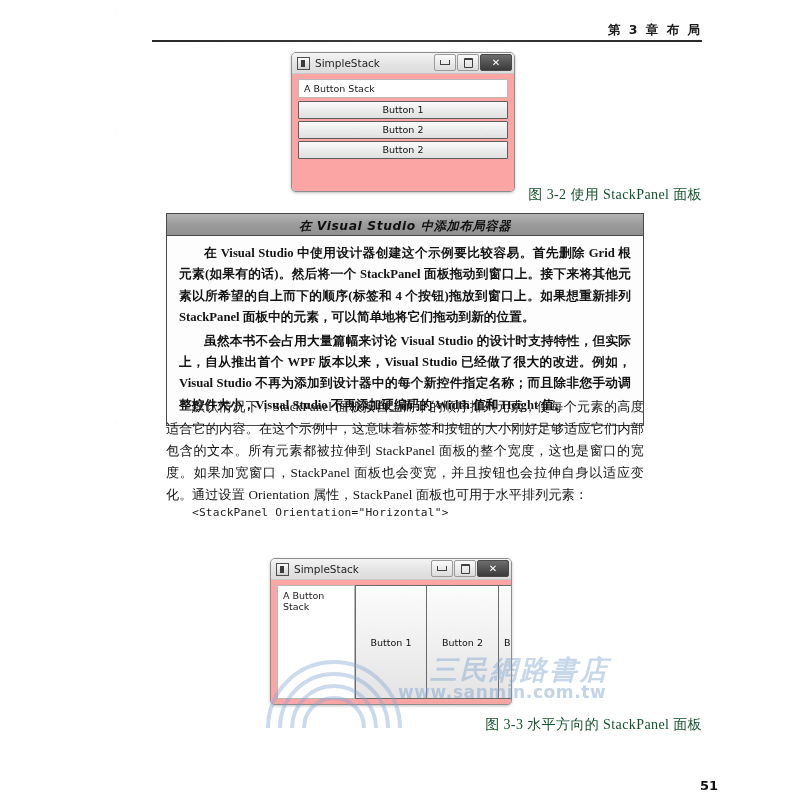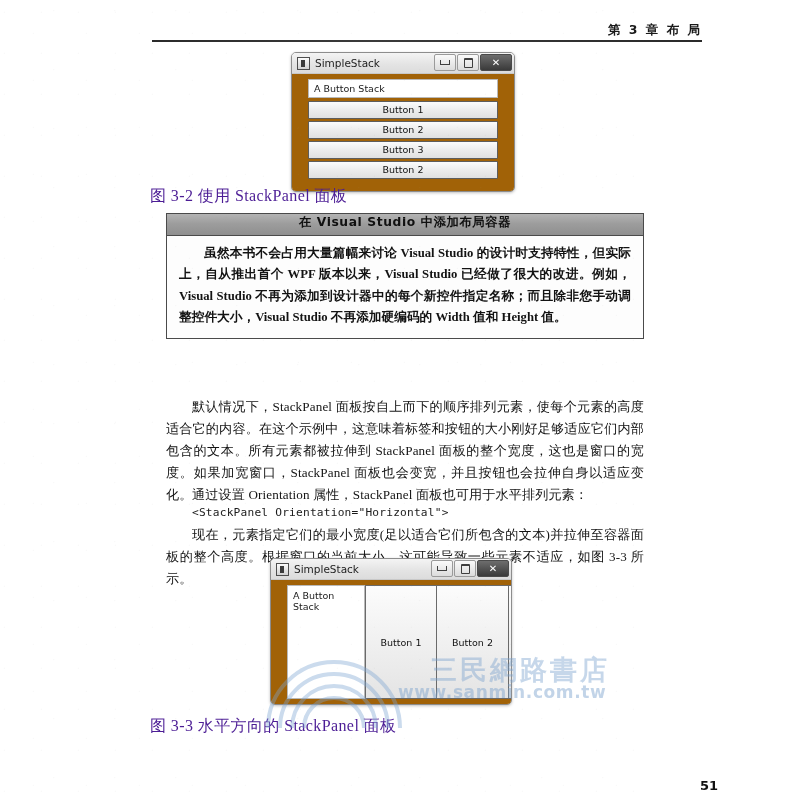--- a/index.html
+++ b/index.html
@@ -129,22 +129,22 @@
     width: 30px;
     background: linear-gradient(to bottom, #6d6d6d, #3a3a3a);
     border-color: #4a4a4a;
     color: #fff;
     font-weight: bold;
     font-size: 10px;
   }
   .win-body {
     position: absolute;
     left: 0; right: 0; top: 21px; bottom: 0;
-    background: #a16207;
-    padding: 5px 16px;
+    background: #fca5a5;
+    padding: 5px 6px;
     box-sizing: border-box;
   }
 
   
   .vstack-label {
     border: 1px solid #b9b9b9;
     background: #fff;
     font-size: 9.5px;
     color: #1a1a1a;
     padding: 3px 5px;
@@ -190,43 +190,44 @@
     width: 72px;
     box-sizing: border-box;
   }
   .hstack-btn.first { border-left: 1px solid #6a6a6a; }
   .hstack-btn.clipped { width: 34px; justify-content: flex-start; padding-left: 5px; overflow: hidden; }
 
   .fig-cap {
     position: absolute;
     width: 552px;
     left: 150px;
-    text-align: left;
-    font-size: 16px;
-    color: #4c1d95;
+    text-align: right;
+    font-size: 14px;
+    color: #14532d;
     letter-spacing: 0.4px;
   }
 
   
   .sidebar {
     position: absolute;
     left: 166px; top: 213px;
     width: 478px;
     border: 1px solid #4a4a4a;
     background: #fdfdfd;
     box-sizing: border-box;
   }
   .sidebar-head {
     height: 21px;
     background: linear-gradient(to bottom, #b4b4b4, #9d9d9d 45%, #8f8f8f);
     border-bottom: 1px solid #4a4a4a;
     display: flex;
-    align-items: flex-start;
+    align-items: flex-end;
     justify-content: center;
     position: relative;
+    font-style: italic;
   }
   .sidebar-head-title {
     font-family: "DejaVu Sans", "Liberation Sans", sans-serif;
     font-weight: bold;
     font-size: 12.3px;
     color: #101010;
     letter-spacing: 0.6px;
   }
   .sidebar-body {
     padding: 7px 12px 9px 12px;
@@ -264,20 +265,21 @@
   }
   .wm-text-cn {
     position: absolute;
     left: 430px; top: 652px;
     font-family: "DejaVu Sans", "Liberation Sans", sans-serif;
     font-size: 27px;
     font-weight: bold;
     color: rgba(120,160,205,0.42);
     letter-spacing: 3px;
     white-space: nowrap;
+    font-style: italic;
   }
   .wm-text-url {
     position: absolute;
     left: 398px; top: 682px;
     font-family: "DejaVu Sans", "Liberation Sans", sans-serif;
     font-size: 17px;
     font-weight: bold;
     color: rgba(120,160,205,0.45);
     letter-spacing: 0.6px;
     white-space: nowrap;
@@ -323,42 +325,41 @@
       <span class="win-btns">
         <span class="wbtn min"></span>
         <span class="wbtn max"></span>
         <span class="wbtn close">✕</span>
       </span>
     </div>
     <div class="win-body">
       <div class="vstack-label">A Button Stack</div>
       <div class="vstack-btn">Button 1</div>
       <div class="vstack-btn">Button 2</div>
-      <div class="vstack-btn">Button 3</div>
       <div class="vstack-btn">Button 2</div>
     </div>
   </div>
   <div class="fig-cap" style="top:186px;">图 3-2   使用 StackPanel 面板</div>
 
   <div class="sidebar">
     <div class="sidebar-head">
       <span class="sidebar-head-title">在 Visual Studio 中添加布局容器</span>
     </div>
     <div class="sidebar-body">
+      <p class="sidebar-p" style="margin:0 0 2px 0;">在 Visual Studio 中使用设计器创建这个示例要比较容易。首先删除 Grid 根元素(如果有的话)。然后将一个 StackPanel 面板拖动到窗口上。接下来将其他元素以所希望的自上而下的顺序(标签和 4 个按钮)拖放到窗口上。如果想重新排列 StackPanel 面板中的元素，可以简单地将它们拖动到新的位置。</p>
       <p class="sidebar-p" style="margin:0;">虽然本书不会占用大量篇幅来讨论 Visual Studio 的设计时支持特性，但实际上，自从推出首个 WPF 版本以来，Visual Studio 已经做了很大的改进。例如，Visual Studio 不再为添加到设计器中的每个新控件指定名称；而且除非您手动调整控件大小，Visual Studio 不再添加硬编码的 Width 值和 Height 值。</p>
     </div>
   </div>
 
   <div class="body-p indent" style="left:166px; top:484px; width:478px;">通过设置 Orientation 属性，StackPanel 面板也可用于水平排列元素：</div>
 
   <div class="body-p indent" style="left:166px; top:396px; width:478px;">默认情况下，StackPanel 面板按自上而下的顺序排列元素，使每个元素的高度适合它的内容。在这个示例中，这意味着标签和按钮的大小刚好足够适应它们内部包含的文本。所有元素都被拉伸到 StackPanel 面板的整个宽度，这也是窗口的宽度。如果加宽窗口，StackPanel 面板也会变宽，并且按钮也会拉伸自身以适应变化。</div>
 
   <div class="code" style="left:192px; top:506px;">&lt;StackPanel Orientation="Horizontal"&gt;</div>
 
-  <div class="body-p indent" style="left:166px; top:524px; width:478px;">现在，元素指定它们的最小宽度(足以适合它们所包含的文本)并拉伸至容器面板的整个高度。根据窗口的当前大小，这可能导致一些元素不适应，如图 3-3 所示。</div>
 
   <div class="win" style="left:270px; top:558px; width:240px; height:145px;">
     <div class="win-titlebar">
       <span class="win-sysicon"></span>
       <span class="win-title">SimpleStack</span>
       <span class="win-btns">
         <span class="wbtn min"></span>
         <span class="wbtn max"></span>
         <span class="wbtn close">✕</span>
       </span>

